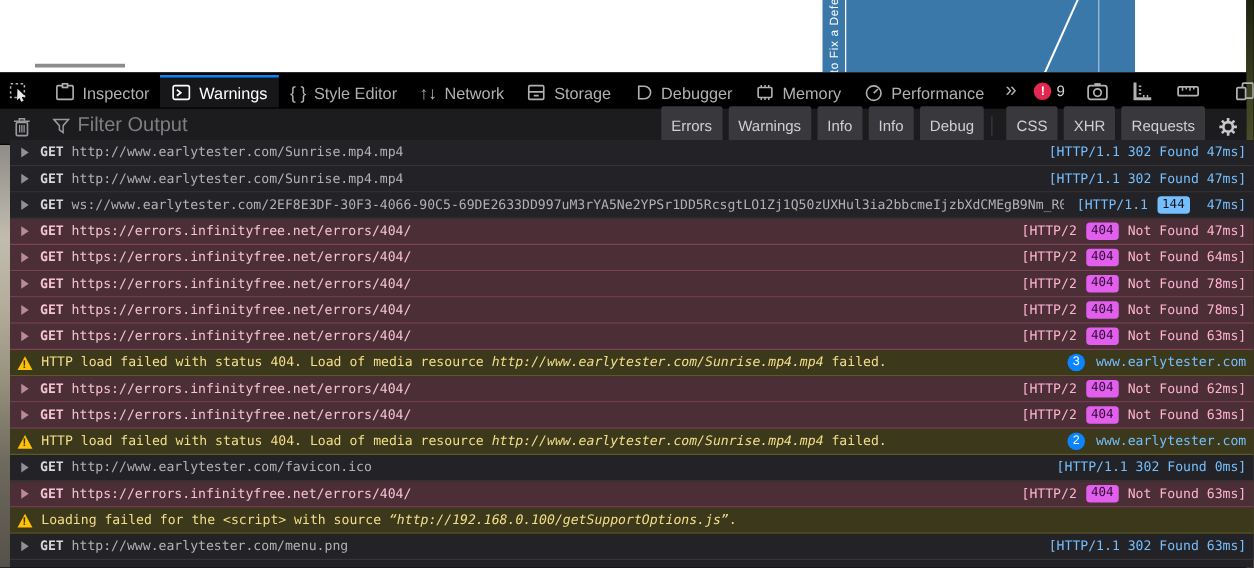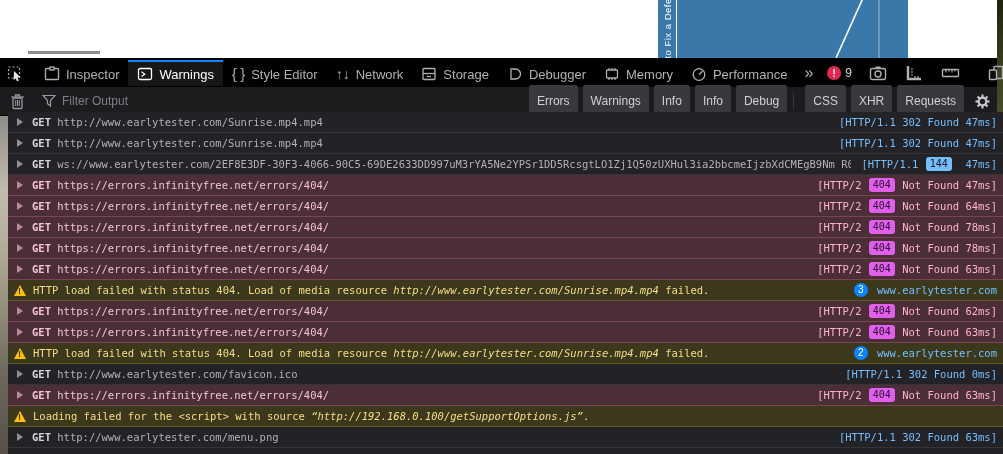--- a/index.html
+++ b/index.html
@@ -33,21 +33,21 @@
   .glyph-icon { font-size:14px; line-height:1; }
   .spacer { flex:1; }
   .tb-right { display:flex; align-items:center; gap:4px; padding-right:4px; }
   .err-badge-wrap { display:flex; align-items:center; gap:4px; padding:0 6px; }
   .err-circle { width:14px; height:14px; border-radius:50%; background:#e22850; color:#fff; font-size:10px; font-weight:bold; display:flex; align-items:center; justify-content:center; }
   .err-count { color:#d7d7db; font-size:12px; }
   .overflow-glyph { font-size:16px; padding:0 8px; color:#b1b1b3; }
 
   
   .filter-bar { height:29px; background:#1c1c1f; display:flex; align-items:center; padding:0 6px; border-bottom:1px solid #060607; }
-  .filter-input { flex:1; background:transparent; border:none; outline:none; color:#a3a3a3; font-size:12px; margin-left:6px; }
+  .filter-input { flex:1; background:transparent; border:none; outline:none; color:#a3a3a3; font-size:16px; margin-left:6px; }
   .filter-input::placeholder { color:#7f7f83; }
   .pill-btn { background:#38383d; color:#d0d0d4; border:none; border-radius:2px; font-size:12px; font-family:"Liberation Sans",sans-serif; height:32px; padding:0 8px; margin-left:5px; white-space:nowrap; }
   .funnel-wrap { display:flex; align-items:center; margin-left:8px; }
   .gear-wrap { margin-left:10px; display:flex; align-items:center; }
 
   
   .console-output { position:absolute; left:8px; right:0; top:58px; bottom:0; background:#232327; overflow:hidden;
     font-family:"DejaVu Sans Mono", monospace; font-size:10.5px; }
   .crow { height:21px; display:flex; align-items:center; padding:0 6px; border-bottom:1px solid #333338; background:#232327; }
   .crow .twisty { width:0; height:0; border-top:4px solid transparent; border-bottom:4px solid transparent; border-left:6px solid #909095; margin:0 9px 0 3px; flex:none; }

